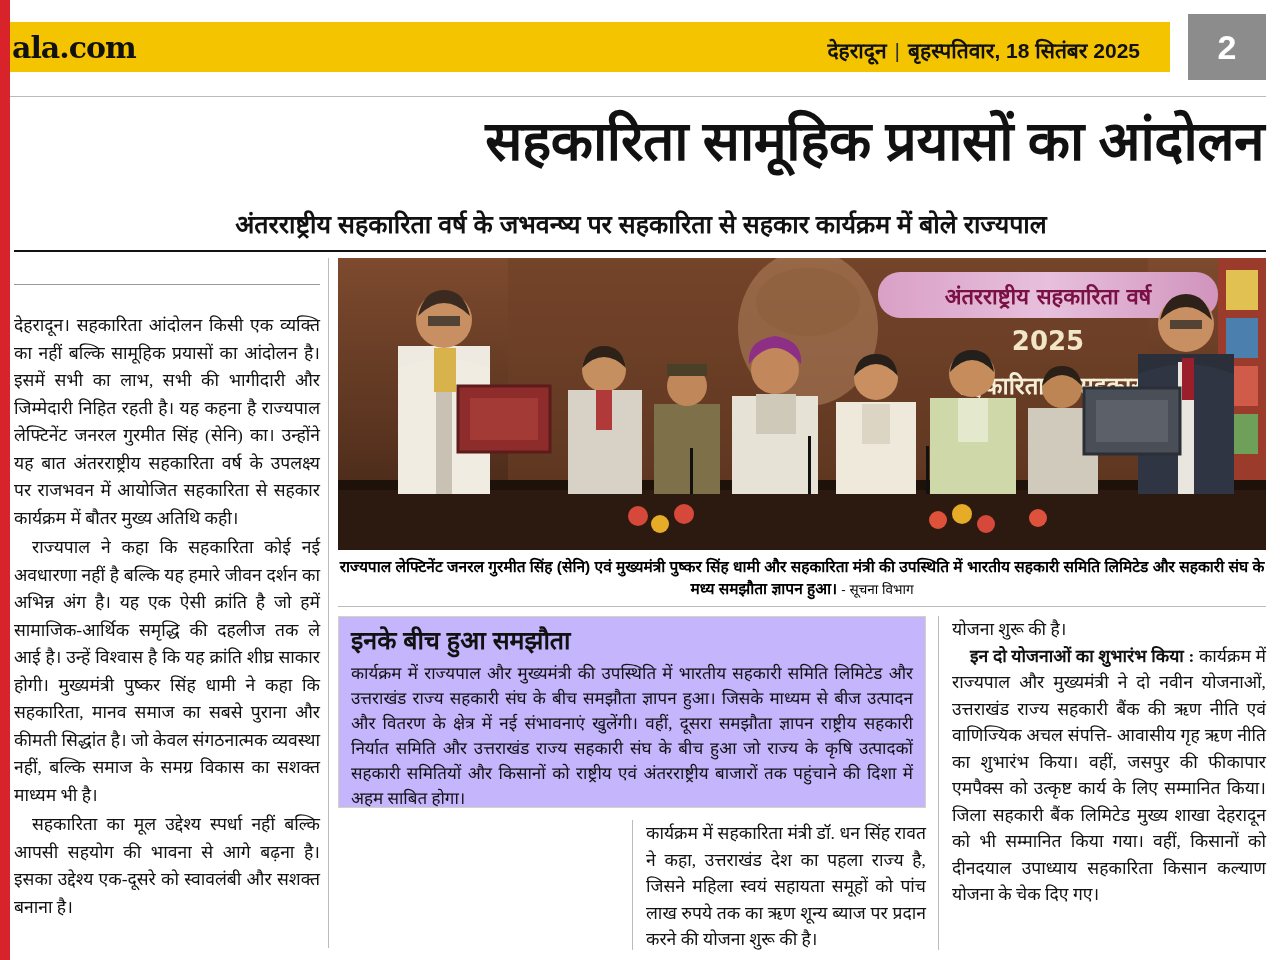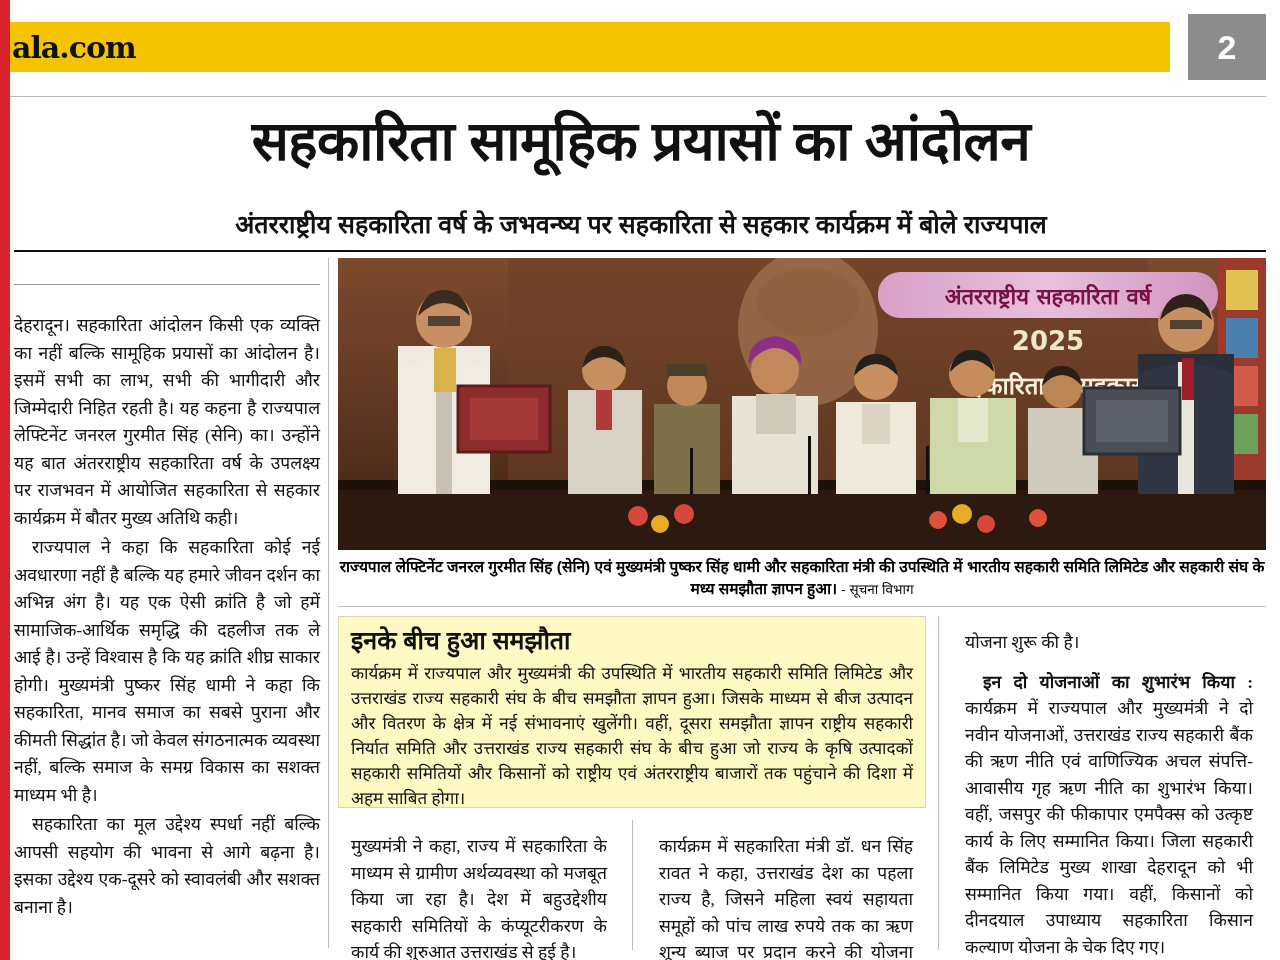--- a/index.html
+++ b/index.html
@@ -54,21 +54,21 @@
   }
   
   .headline{
     position:absolute;left:18px;right:16px;top:110px;
     font-family:"Liberation Sans", sans-serif;
     font-weight:bold;
     font-size:55px;
     line-height:62px;
     letter-spacing:-0.5px;
     color:#111;
-    text-align:center;
+    text-align:right;
   }
   .subhead{
     position:absolute;left:18px;right:16px;top:208px;
     font-family:"Liberation Sans", sans-serif;
     font-weight:bold;
     font-size:25px;
     line-height:32px;
     color:#111;
     text-align:center;
   }
@@ -111,21 +111,21 @@
     font-weight:bold;font-size:15.5px;line-height:22px;
     text-align:center;color:#000000;
   }
   .caption .src{font-weight:normal;font-size:13.5px;}
   .cap-rule{
     position:absolute;left:338px;top:606px;width:928px;height:1px;background:#bbb;
   }
   
   .boxstory{
     position:absolute;left:338px;top:616px;width:588px;height:192px;
-    background:#fef9c3;
+    background:#c4b5fd;
     border:1px solid #d8d3bd;
     box-sizing:border-box;
     padding:8px 12px 10px 12px;
   }
   .boxstory h2{
     margin:0 0 6px 0;
     font-family:"Liberation Sans", sans-serif;
     font-size:25px;line-height:30px;font-weight:bold;color:#111;
   }
   .boxstory p{
@@ -142,37 +142,40 @@
   .col-m2{
     position:absolute;left:646px;top:820px;width:280px;height:130px;
     font-family:"Liberation Serif", serif;
     font-size:17.5px;line-height:26.5px;text-align:justify;color:#111;
   }
   .col-r{
     position:absolute;left:952px;top:616px;width:314px;height:334px;
     font-family:"Liberation Serif", serif;
     font-size:17.5px;line-height:26.5px;text-align:justify;color:#111;
   }
-  .col-m1 p,.col-m2 p,.col-r p{margin:13px;text-indent:18px;}
+  .col-m1 p,.col-m2 p,.col-r p{margin:0;text-indent:18px;}
   .col-m1 p.first,.col-m2 p.first,.col-r p.first{text-indent:0;}
   .col-r .bold{font-weight:bold;}
   .vrule2{
     position:absolute;width:1px;background:#bbb;
   }
 </style>
 </head>
 <body>
 
 <div class="page">
 
   <div class="left-rule"></div>
 
   <div class="masthead">
     <div class="mast-yellow"></div>
     <div class="mast-logo">ala.com</div>
+    <div class="mast-date">
+      <span>देहरादून</span><span class="sep">|</span><span>बृहस्पतिवार, 18 सितंबर 2025</span>
+    </div>
     <div class="pagebox">2</div>
   </div>
   <div class="rule-thin"></div>
 
   <div class="headline">सहकारिता सामूहिक प्रयासों का आंदोलन</div>
   <div class="subhead">अंतरराष्ट्रीय सहकारिता वर्ष के जभवन्ष्य पर सहकारिता से सहकार कार्यक्रम में बोले राज्यपाल</div>
   <div class="hr-under-sub"></div>
 
   <div class="byline-rule"></div>
 
@@ -306,23 +309,20 @@
     <span>राज्यपाल लेफ्टिनेंट जनरल गुरमीत सिंह (सेनि) एवं मुख्यमंत्री पुष्कर सिंह धामी और सहकारिता मंत्री की उपस्थिति में भारतीय सहकारी समिति लिमिटेड और सहकारी संघ के मध्य समझौता ज्ञापन हुआ।</span>
     <span class="src">- सूचना विभाग</span>
   </div>
   <div class="cap-rule"></div>
 
   <div class="boxstory">
     <h2>इनके बीच हुआ समझौता</h2>
     <p>कार्यक्रम में राज्यपाल और मुख्यमंत्री की उपस्थिति में भारतीय सहकारी समिति लिमिटेड और उत्तराखंड राज्य सहकारी संघ के बीच समझौता ज्ञापन हुआ। जिसके माध्यम से बीज उत्पादन और वितरण के क्षेत्र में नई संभावनाएं खुलेंगी। वहीं, दूसरा समझौता ज्ञापन राष्ट्रीय सहकारी निर्यात समिति और उत्तराखंड राज्य सहकारी संघ के बीच हुआ जो राज्य के कृषि उत्पादकों सहकारी समितियों और किसानों को राष्ट्रीय एवं अंतरराष्ट्रीय बाजारों तक पहुंचाने की दिशा में अहम साबित होगा।</p>
   </div>
 
-  <div class="col-m1">
-    <p class="first">मुख्यमंत्री ने कहा, राज्य में सहकारिता के माध्यम से ग्रामीण अर्थव्यवस्था को मजबूत किया जा रहा है। देश में बहुउद्देशीय सहकारी समितियों के कंप्यूटरीकरण के कार्य की शुरुआत उत्तराखंड से हुई है।</p>
-  </div>
   <div class="vrule2" style="left:632px;top:820px;height:130px;"></div>
   <div class="col-m2">
     <p class="first">कार्यक्रम में सहकारिता मंत्री डॉ. धन सिंह रावत ने कहा, उत्तराखंड देश का पहला राज्य है, जिसने महिला स्वयं सहायता समूहों को पांच लाख रुपये तक का ऋण शून्य ब्याज पर प्रदान करने की योजना शुरू की है।</p>
   </div>
   <div class="vrule2" style="left:938px;top:616px;height:334px;"></div>
 
   <div class="col-r">
     <p class="first"><span>योजना शुरू की है।</span></p>
     <p><span class="bold">इन दो योजनाओं का शुभारंभ किया :</span><span> कार्यक्रम में राज्यपाल और मुख्यमंत्री ने दो नवीन योजनाओं, उत्तराखंड राज्य सहकारी बैंक की ऋण नीति एवं वाणिज्यिक अचल संपत्ति- आवासीय गृह ऋण नीति का शुभारंभ किया। वहीं, जसपुर की फीकापार एमपैक्स को उत्कृष्ट कार्य के लिए सम्मानित किया। जिला सहकारी बैंक लिमिटेड मुख्य शाखा देहरादून को भी सम्मानित किया गया। वहीं, किसानों को दीनदयाल उपाध्याय सहकारिता किसान कल्याण योजना के चेक दिए गए।</span></p>
   </div>

